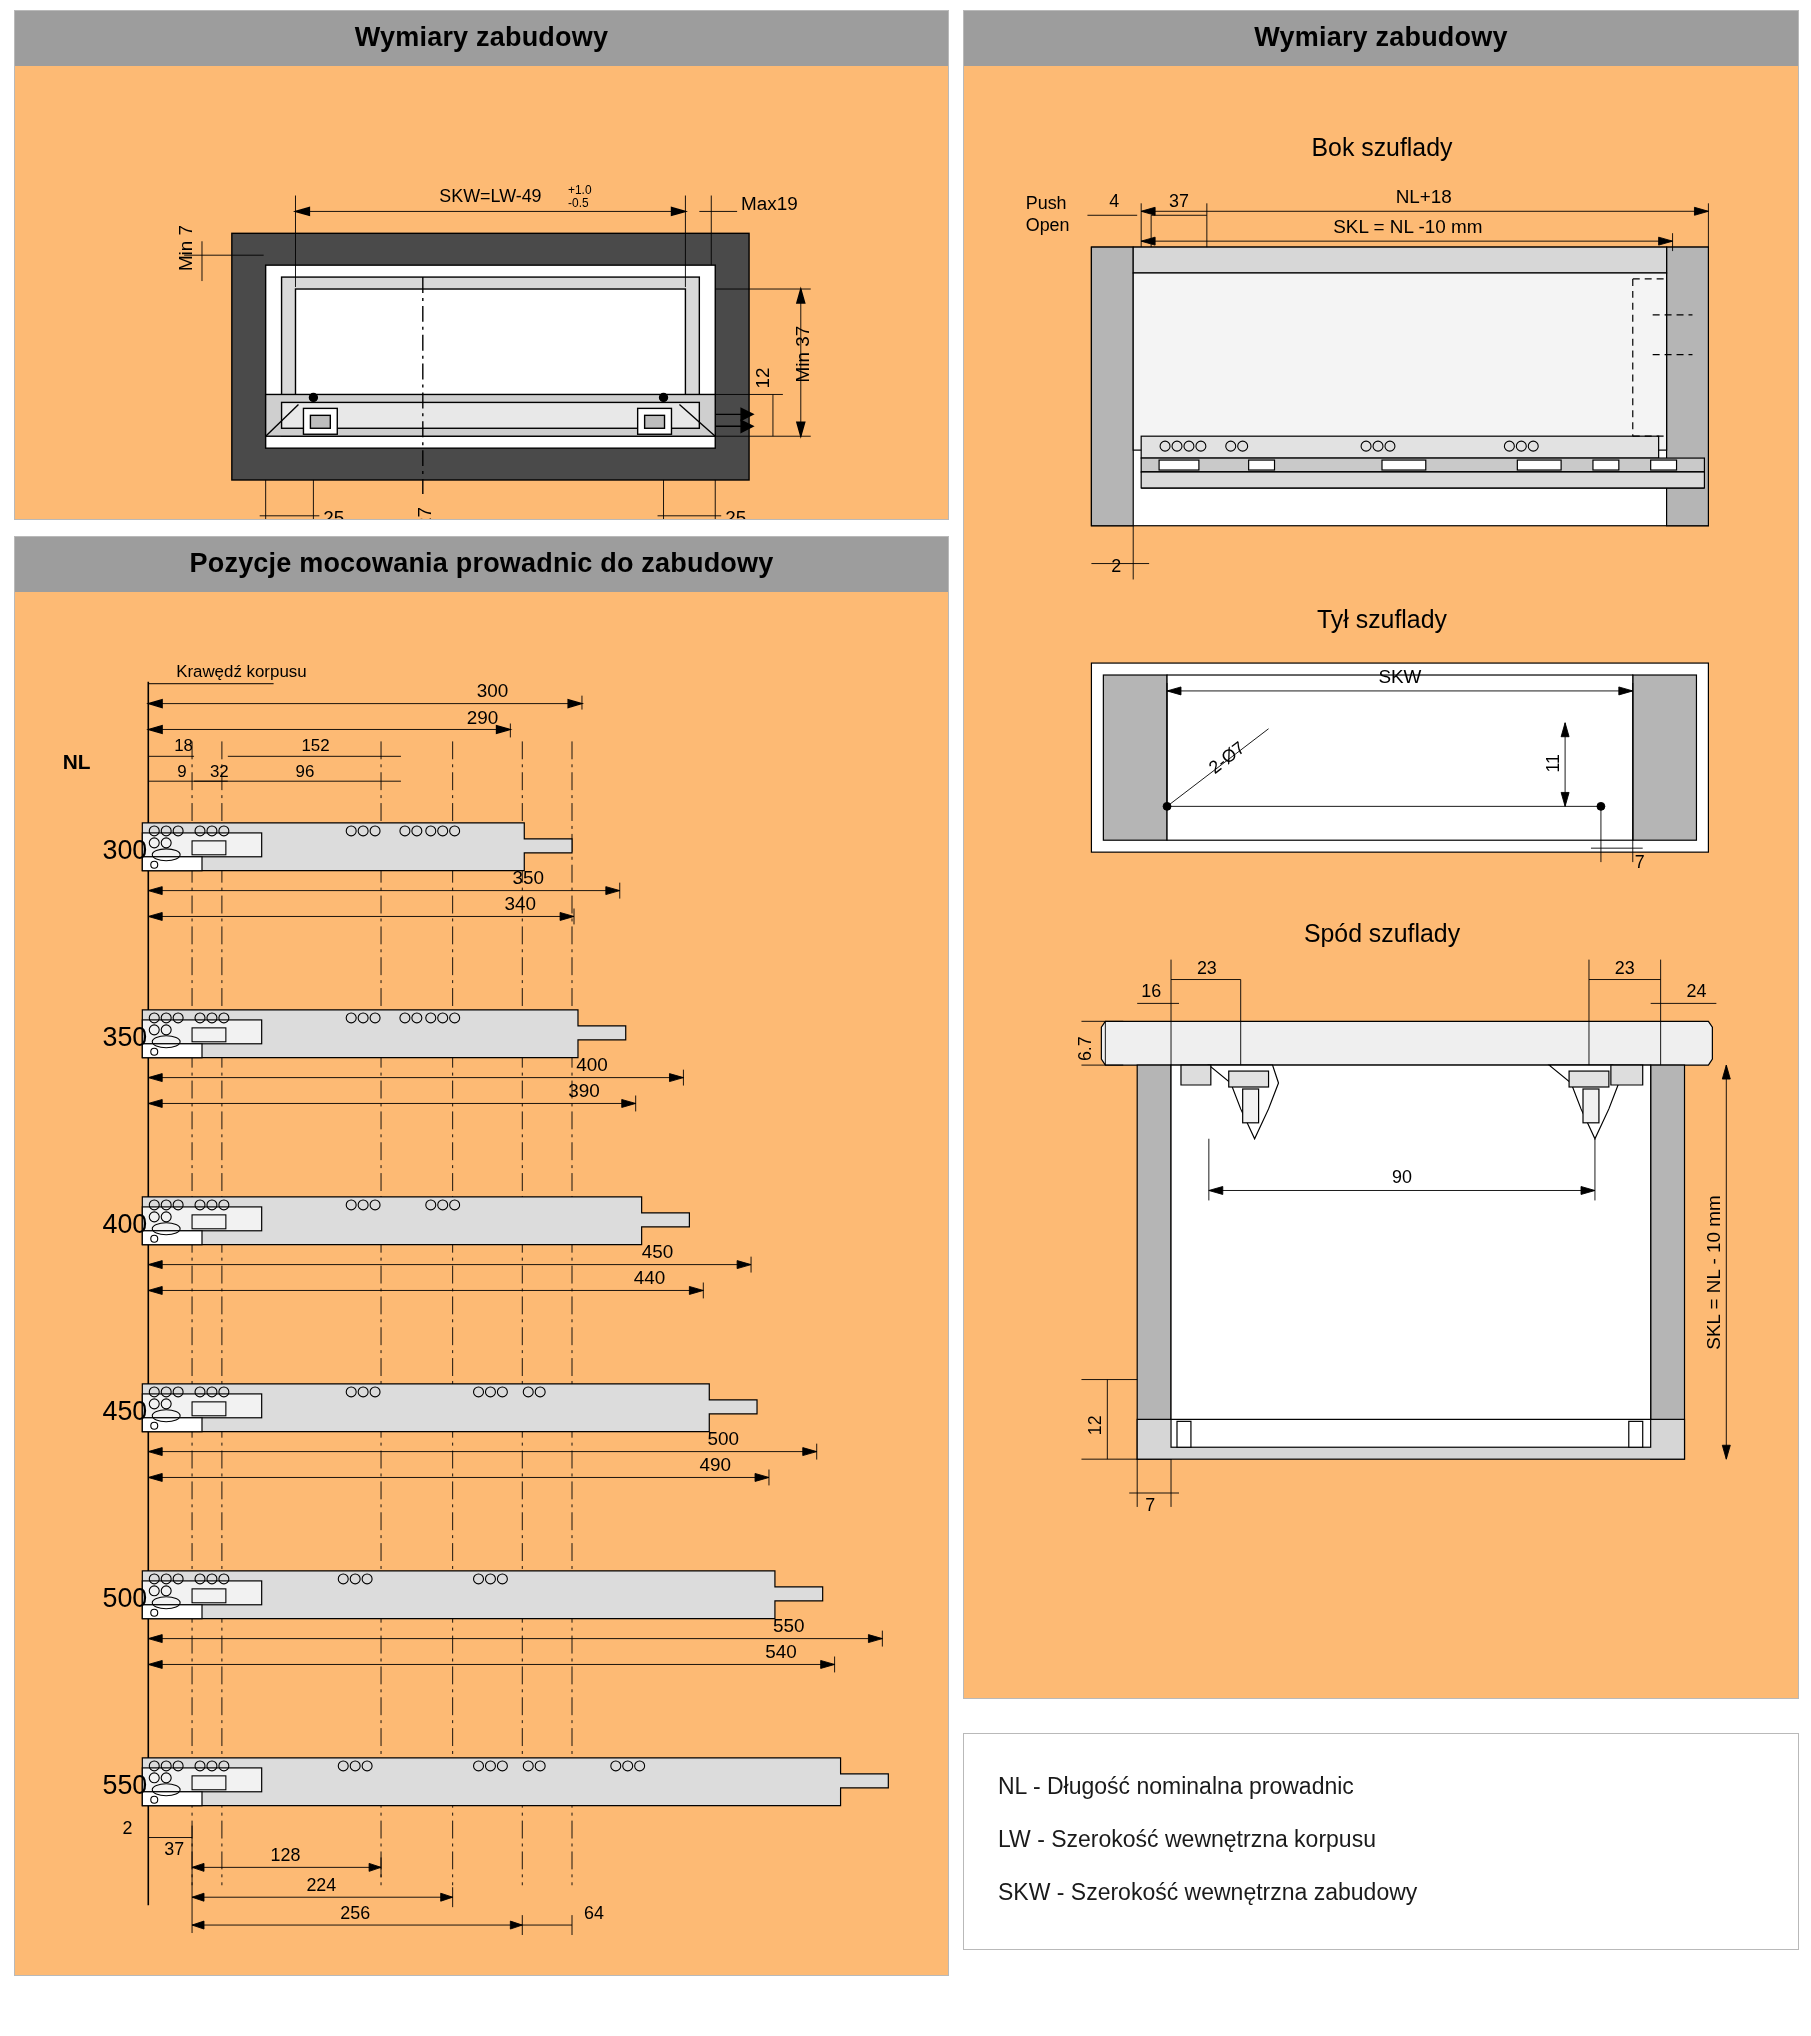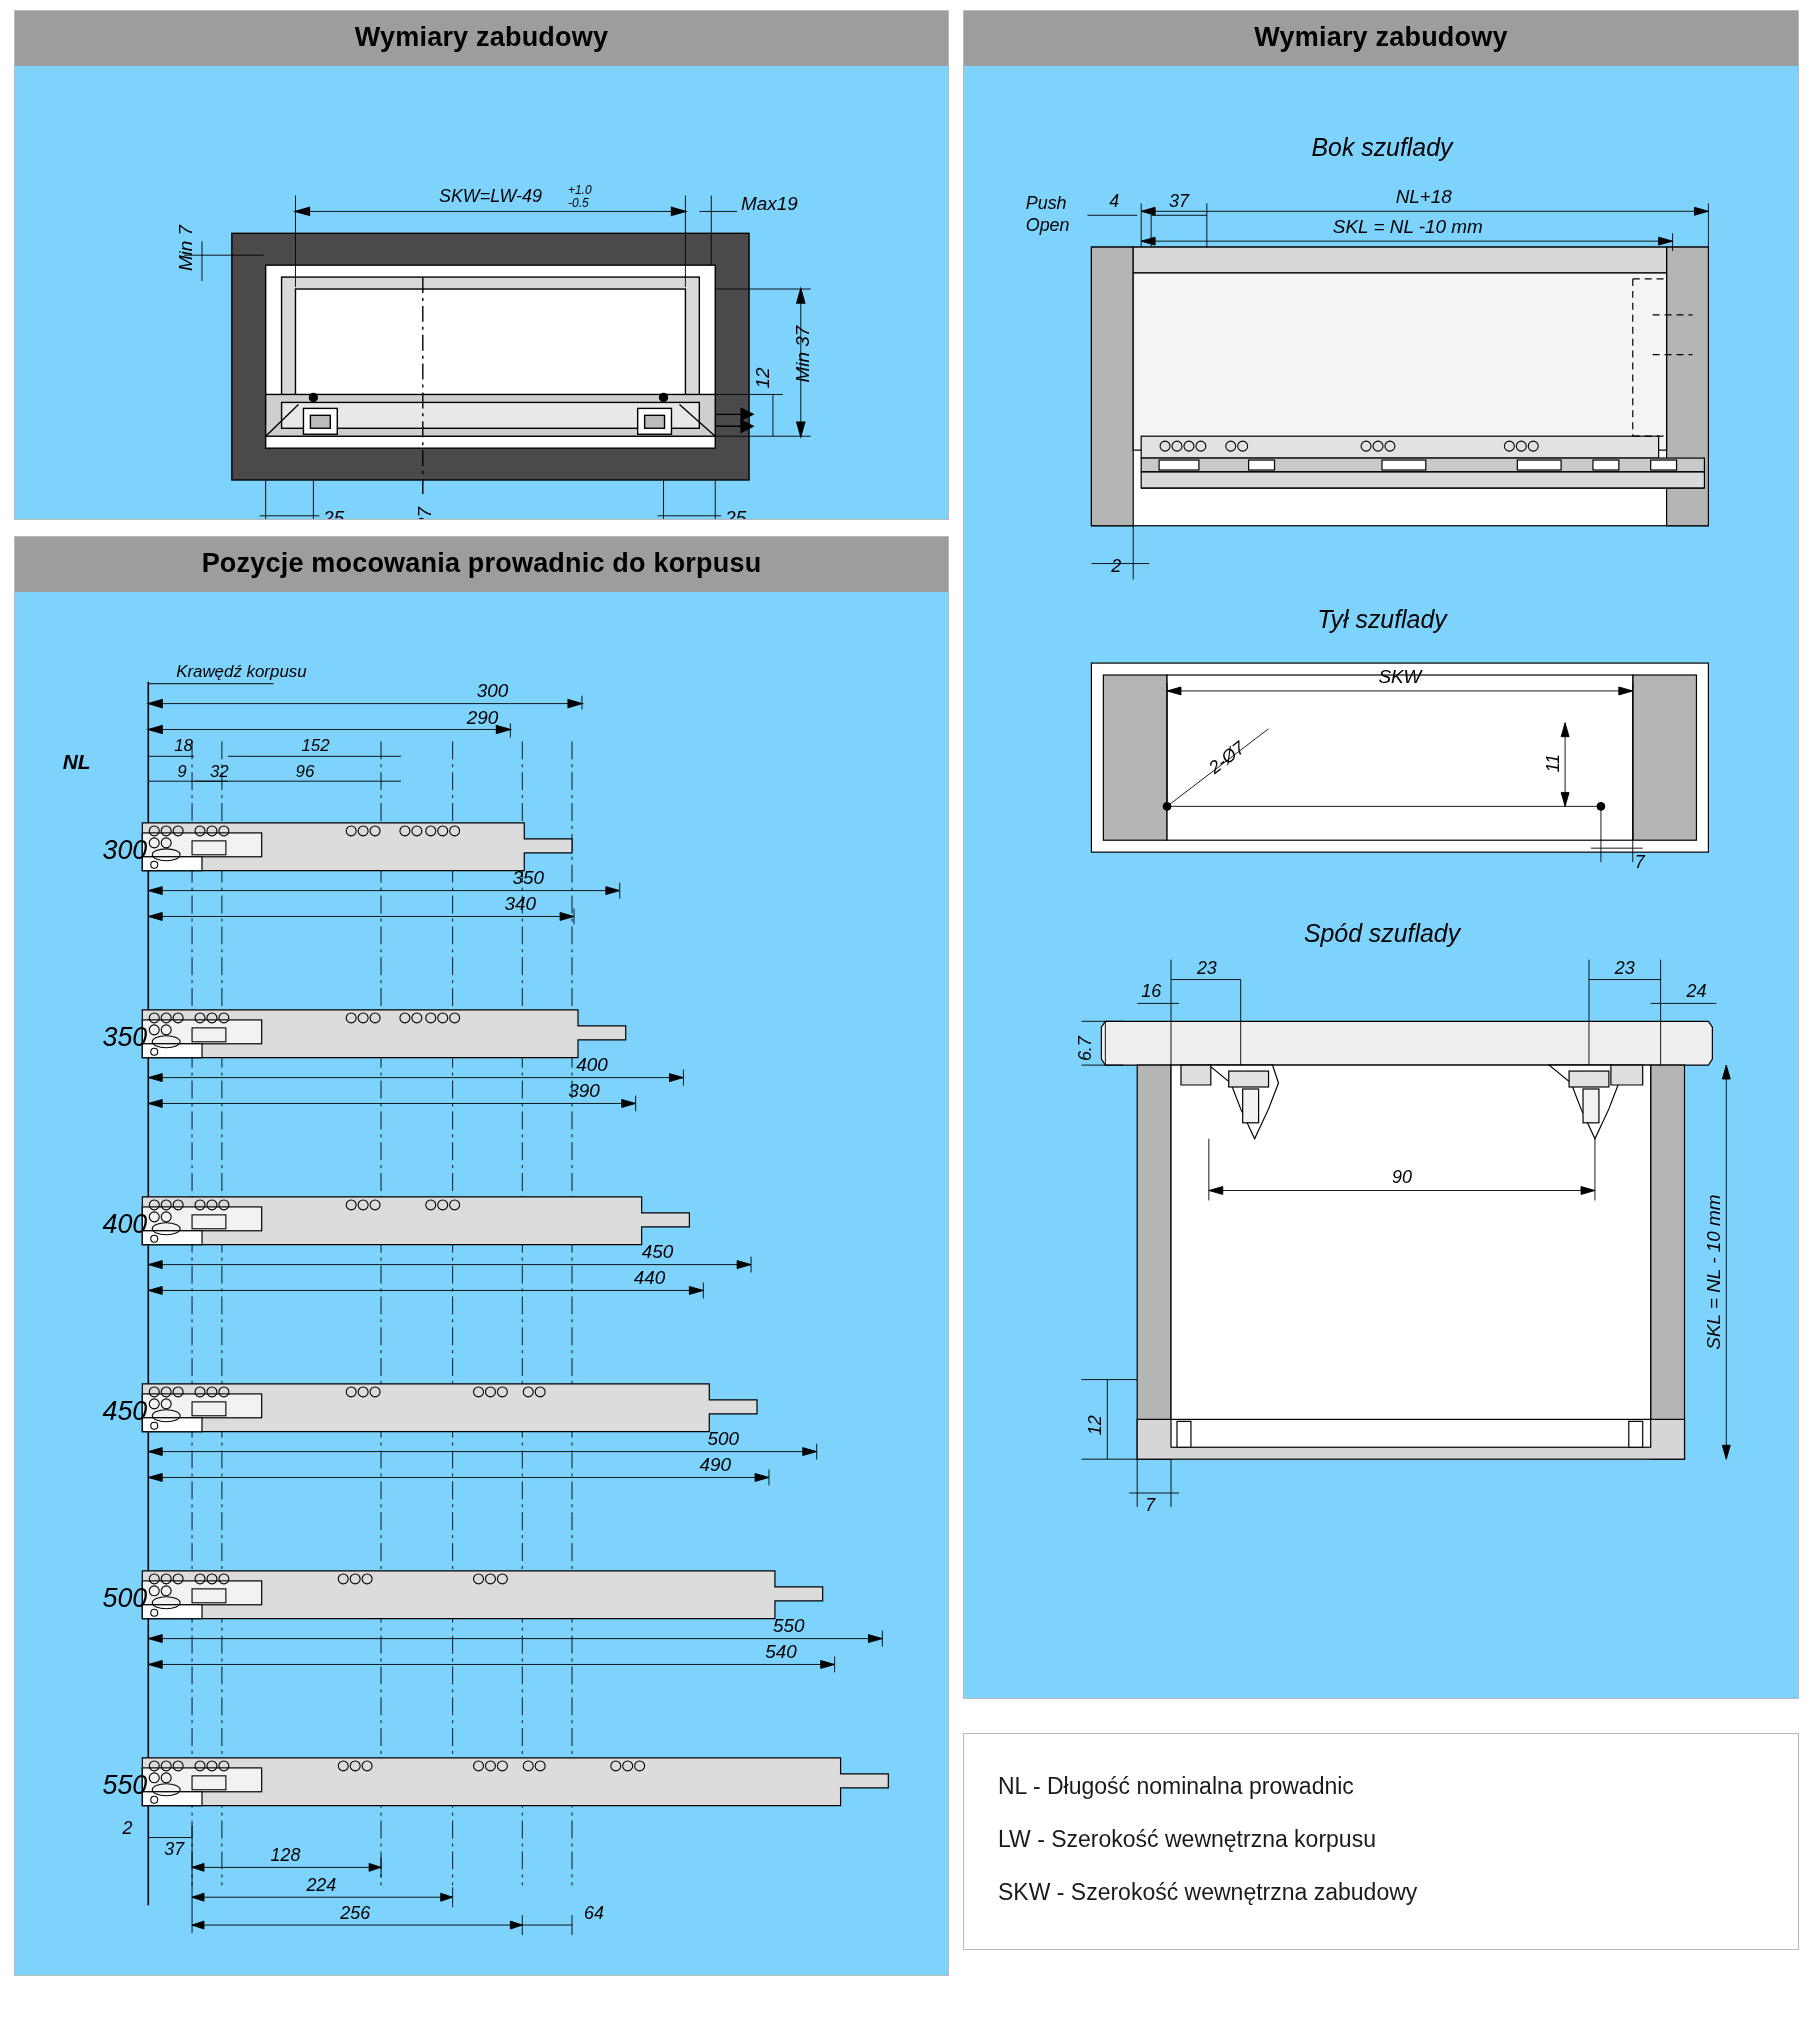--- a/index.html
+++ b/index.html
@@ -44,22 +44,21 @@
     background: #9d9d9d;
     color: #000;
     font-size: 27px;
     font-weight: bold;
     text-align: center;
     padding: 11px 0 13px 0;
     letter-spacing: 0.2px;
   }
   .panel-body {
     position: relative;
-    background: #7dd3fc;
-    font-style: italic;
+    background: #fdba74;
   }
   svg { display: block; }
   .legend {
     border: 1px solid #b9b9b9;
     padding: 26px 34px 30px 34px;
     box-sizing: border-box;
     margin-top: 18px;
   }
   .legend-row {
     font-size: 23px;
@@ -156,21 +155,21 @@
           <text x="0" y="0" font-size="19" transform="translate(758,324) rotate(-90)">12</text>
           <text x="0" y="0" font-size="19" transform="translate(418,500) rotate(-90)">Min 27</text>
           <text x="310" y="460" font-size="19">25</text>
           <text x="714" y="460" font-size="19">25</text>
           <text x="478" y="528" font-size="21" text-anchor="middle">LW</text>
         </svg>
       </div>
     </div>
 
     <div class="panel">
-      <div class="panel-header">Pozycje mocowania prowadnic do korpusu</div>
+      <div class="panel-header">Pozycje mocowania prowadnic do zabudowy</div>
       <div class="panel-body">
         <svg width="933" height="1383" viewBox="0 0 938 1390">
           <g stroke="#000" fill="none" stroke-width="1.2">
 
             <path d="M134 90 L134 1320" stroke="#000" stroke-width="1.6"></path>
             <path d="M134 92 L260 92" stroke="#000" stroke-width="1"></path>
 
             <path d="M178 150 L178 1300" stroke="#000" stroke-dasharray="18 5 3 5" stroke-width="0.9"></path>
             <path d="M208 150 L208 1300" stroke="#000" stroke-dasharray="18 5 3 5" stroke-width="0.9"></path>
             <path d="M368 150 L368 1300" stroke="#000" stroke-dasharray="18 5 3 5" stroke-width="0.9"></path>

